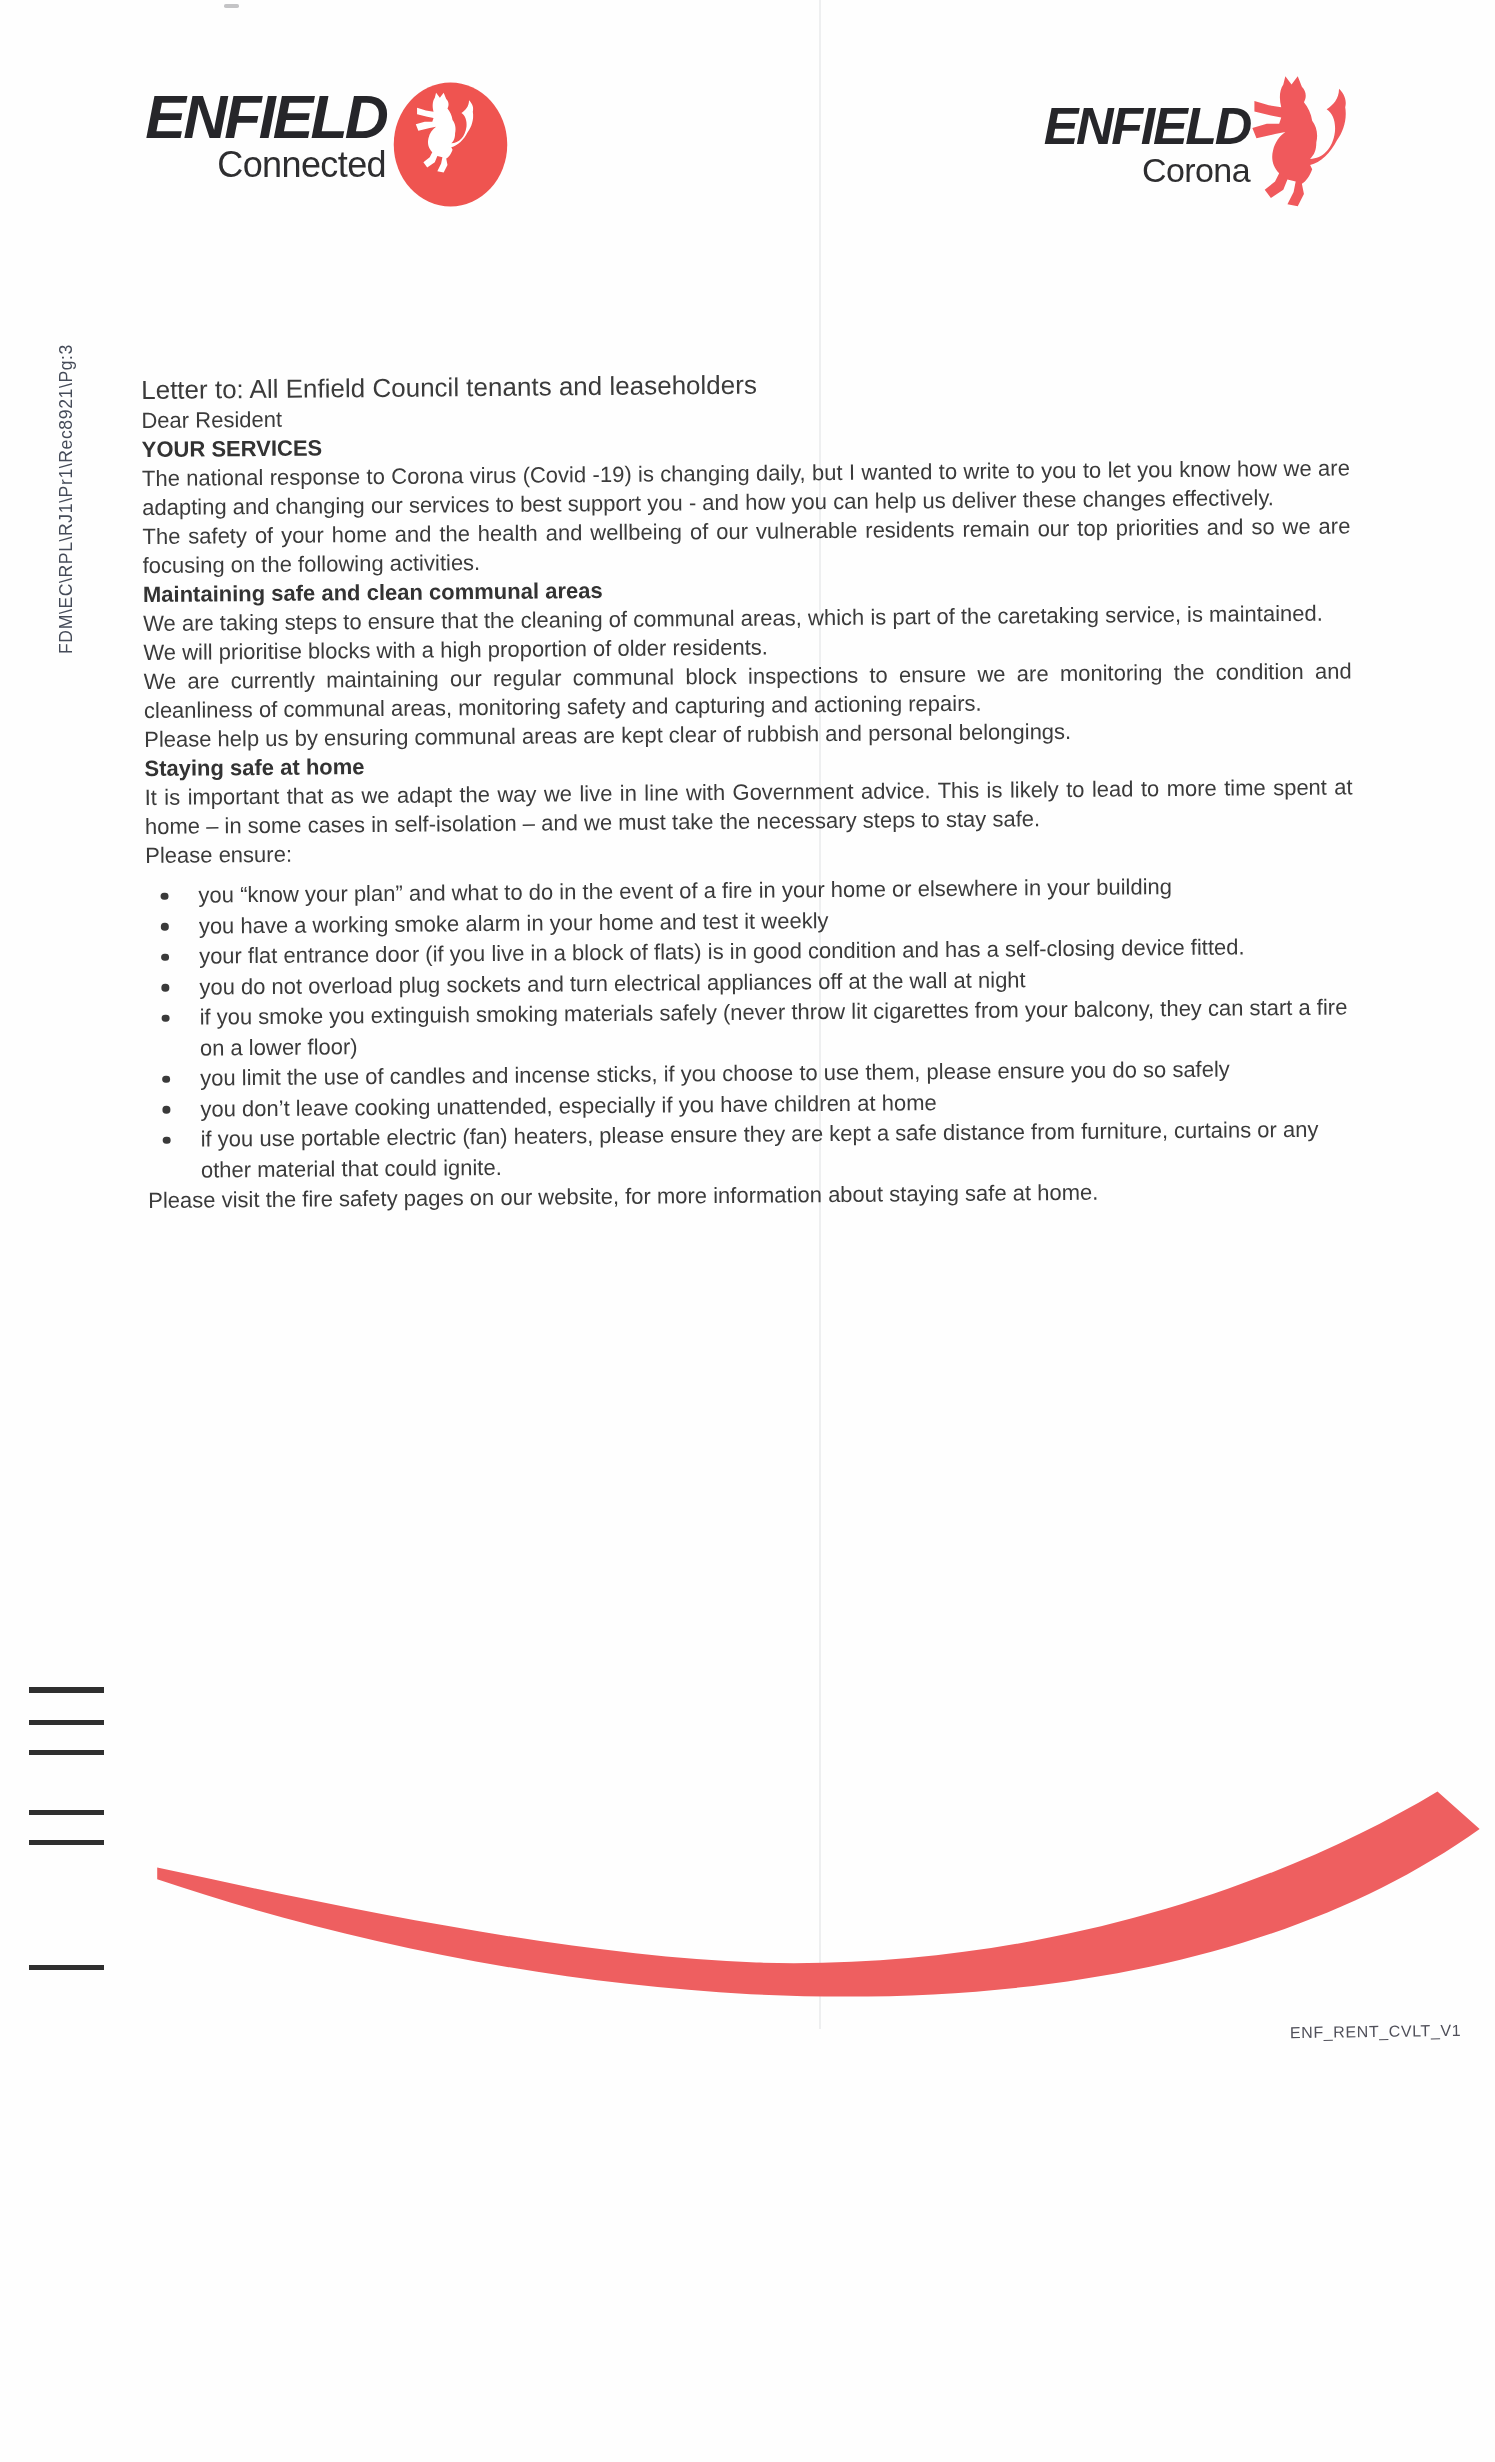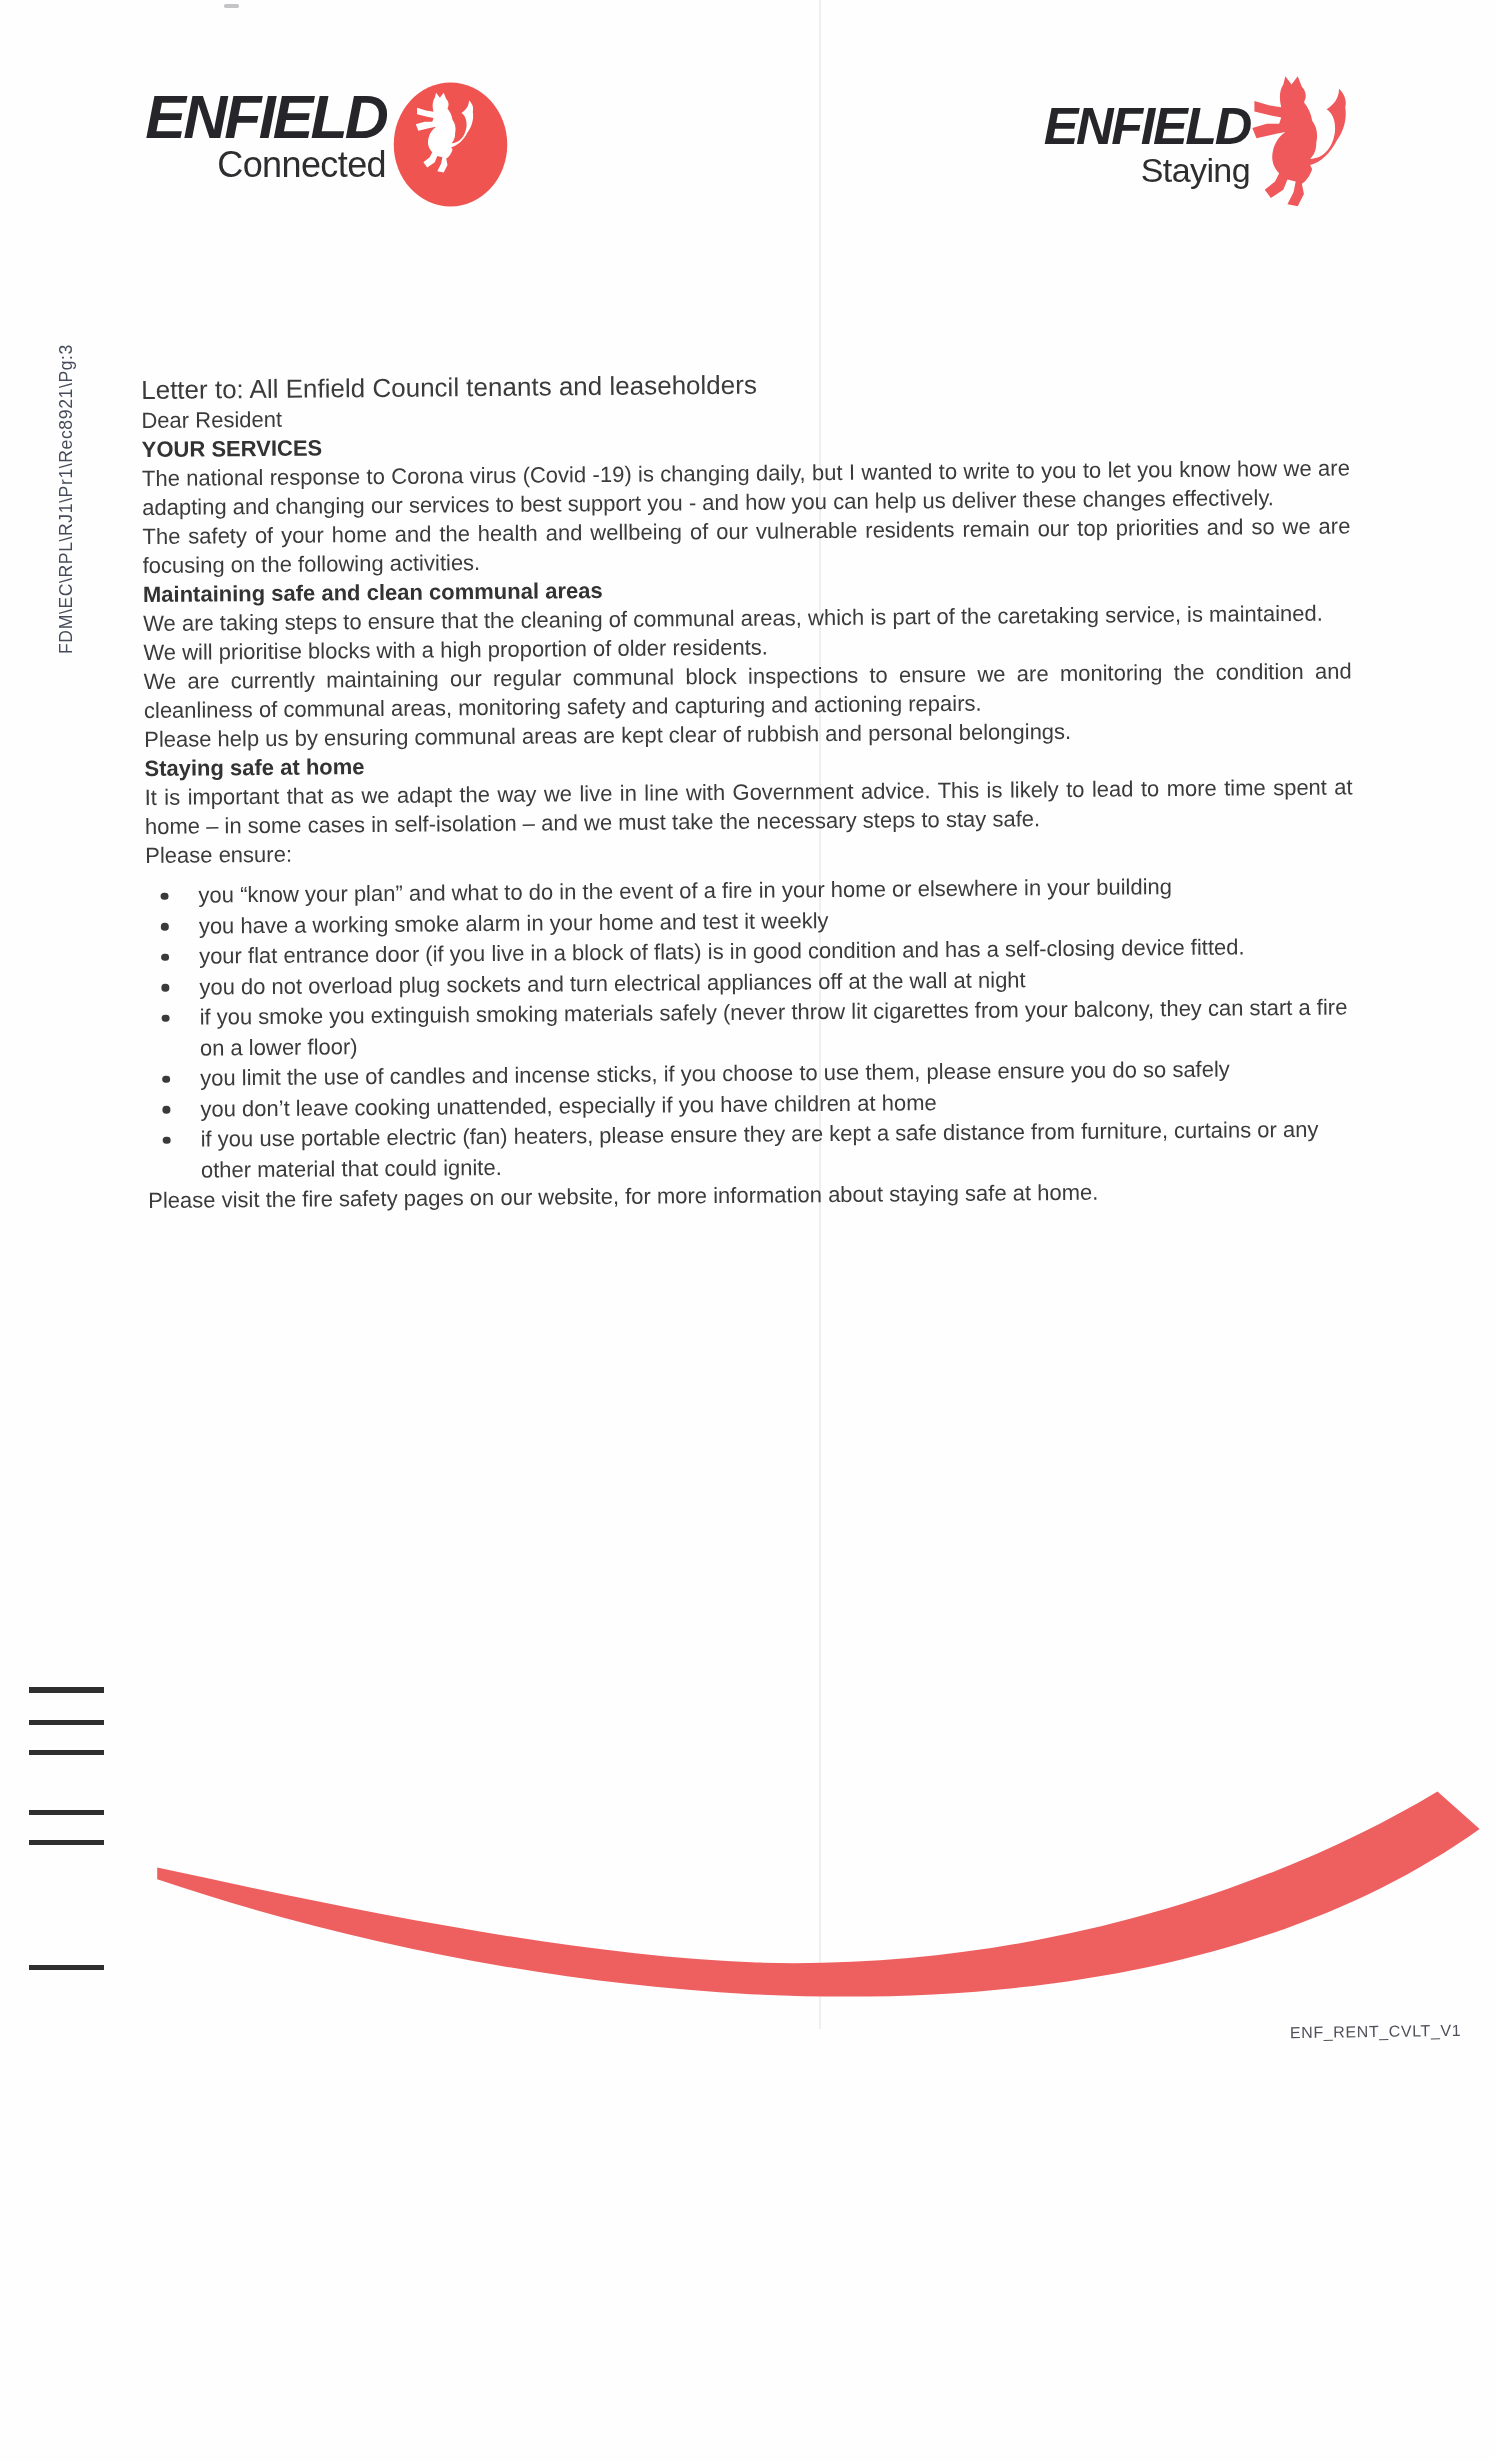--- a/index.html
+++ b/index.html
@@ -106,21 +106,21 @@
     <div class="wordmark">ENFIELD</div>
     <div class="logo-sub">Connected</div>
   </div>
   <svg class="roundel" width="117" height="127" viewBox="0 0 200 216">
     <ellipse cx="100" cy="108" rx="97" ry="106" fill="#ef5450"></ellipse>
     <use href="#beast" x="32" y="17" width="130" height="152" fill="#ffffff"></use>
   </svg>
 
   <div class="logo-right-text">
     <div class="wordmark">ENFIELD</div>
-    <div class="logo-sub">Staying</div>
+    <div class="logo-sub">Corona</div>
   </div>
   <svg class="beast-right" width="124" height="145" viewBox="0 0 212 247">
     <use href="#beast" width="212" height="247" fill="#f0595c"></use>
   </svg>
 
   <div class="side-code">FDM\EC\RPL\RJ1\Pr1\Rec8921\Pg:3</div>
 
   <div>
     <div class="mark" style="top:1687px;height:6.4px"></div>
     <div class="mark" style="top:1720px"></div>

